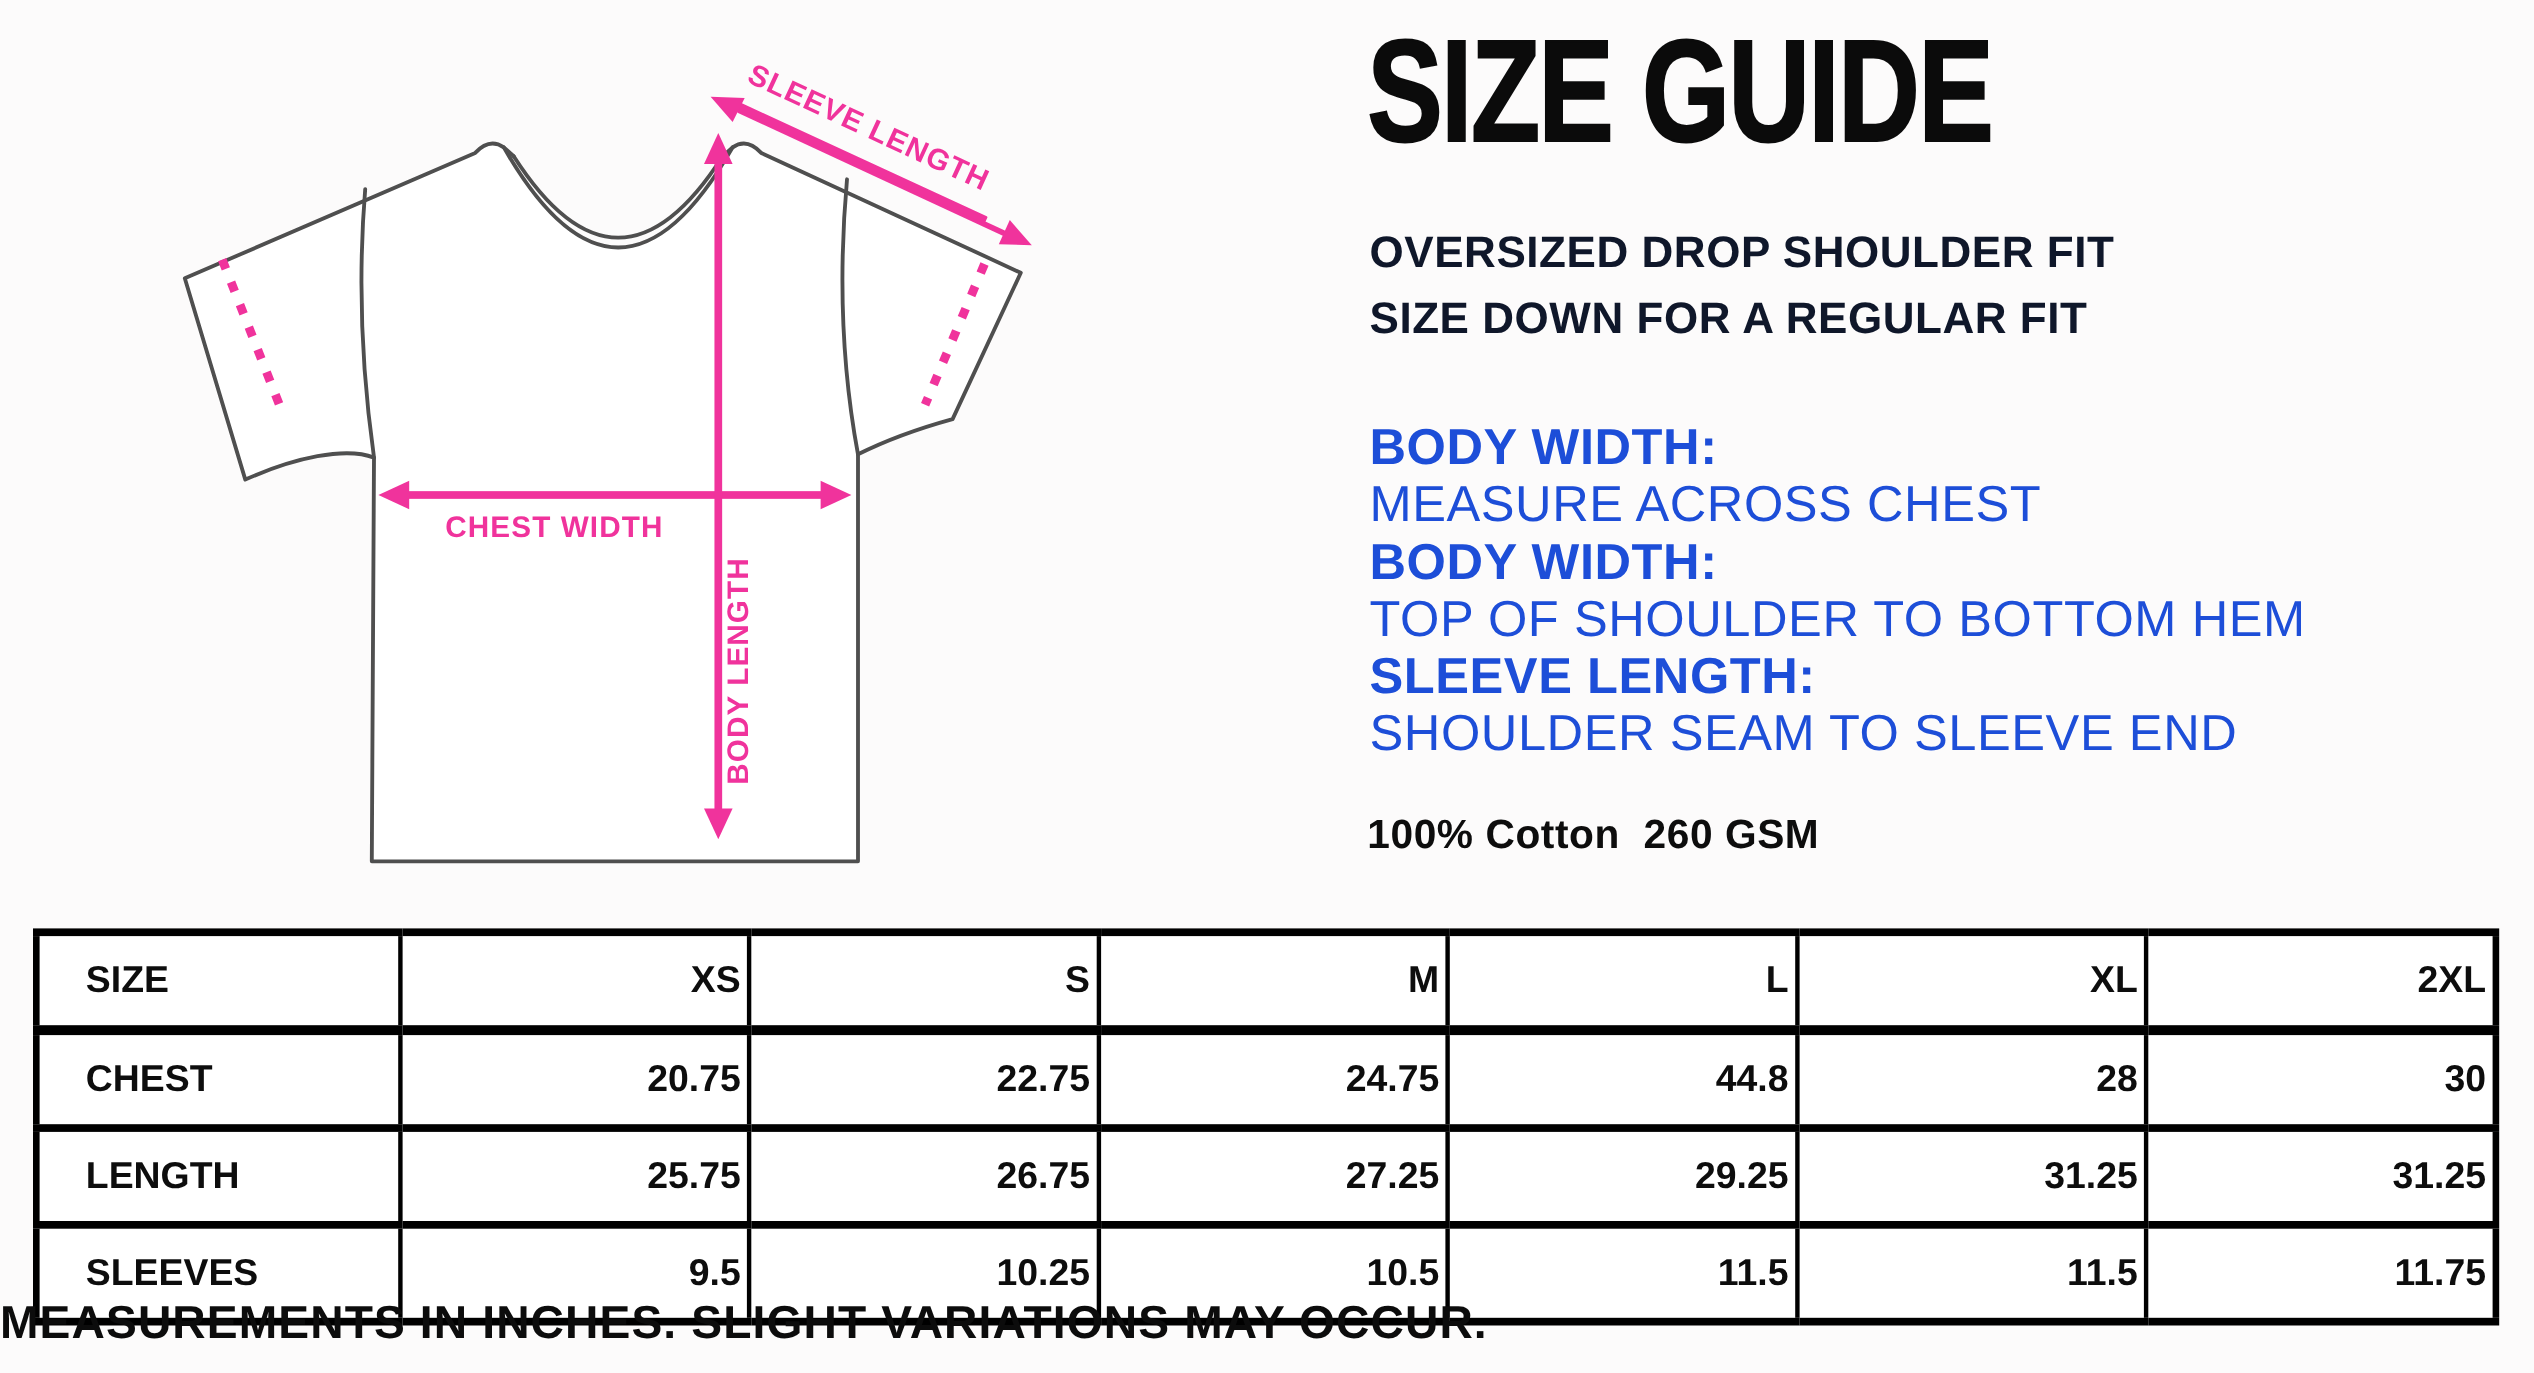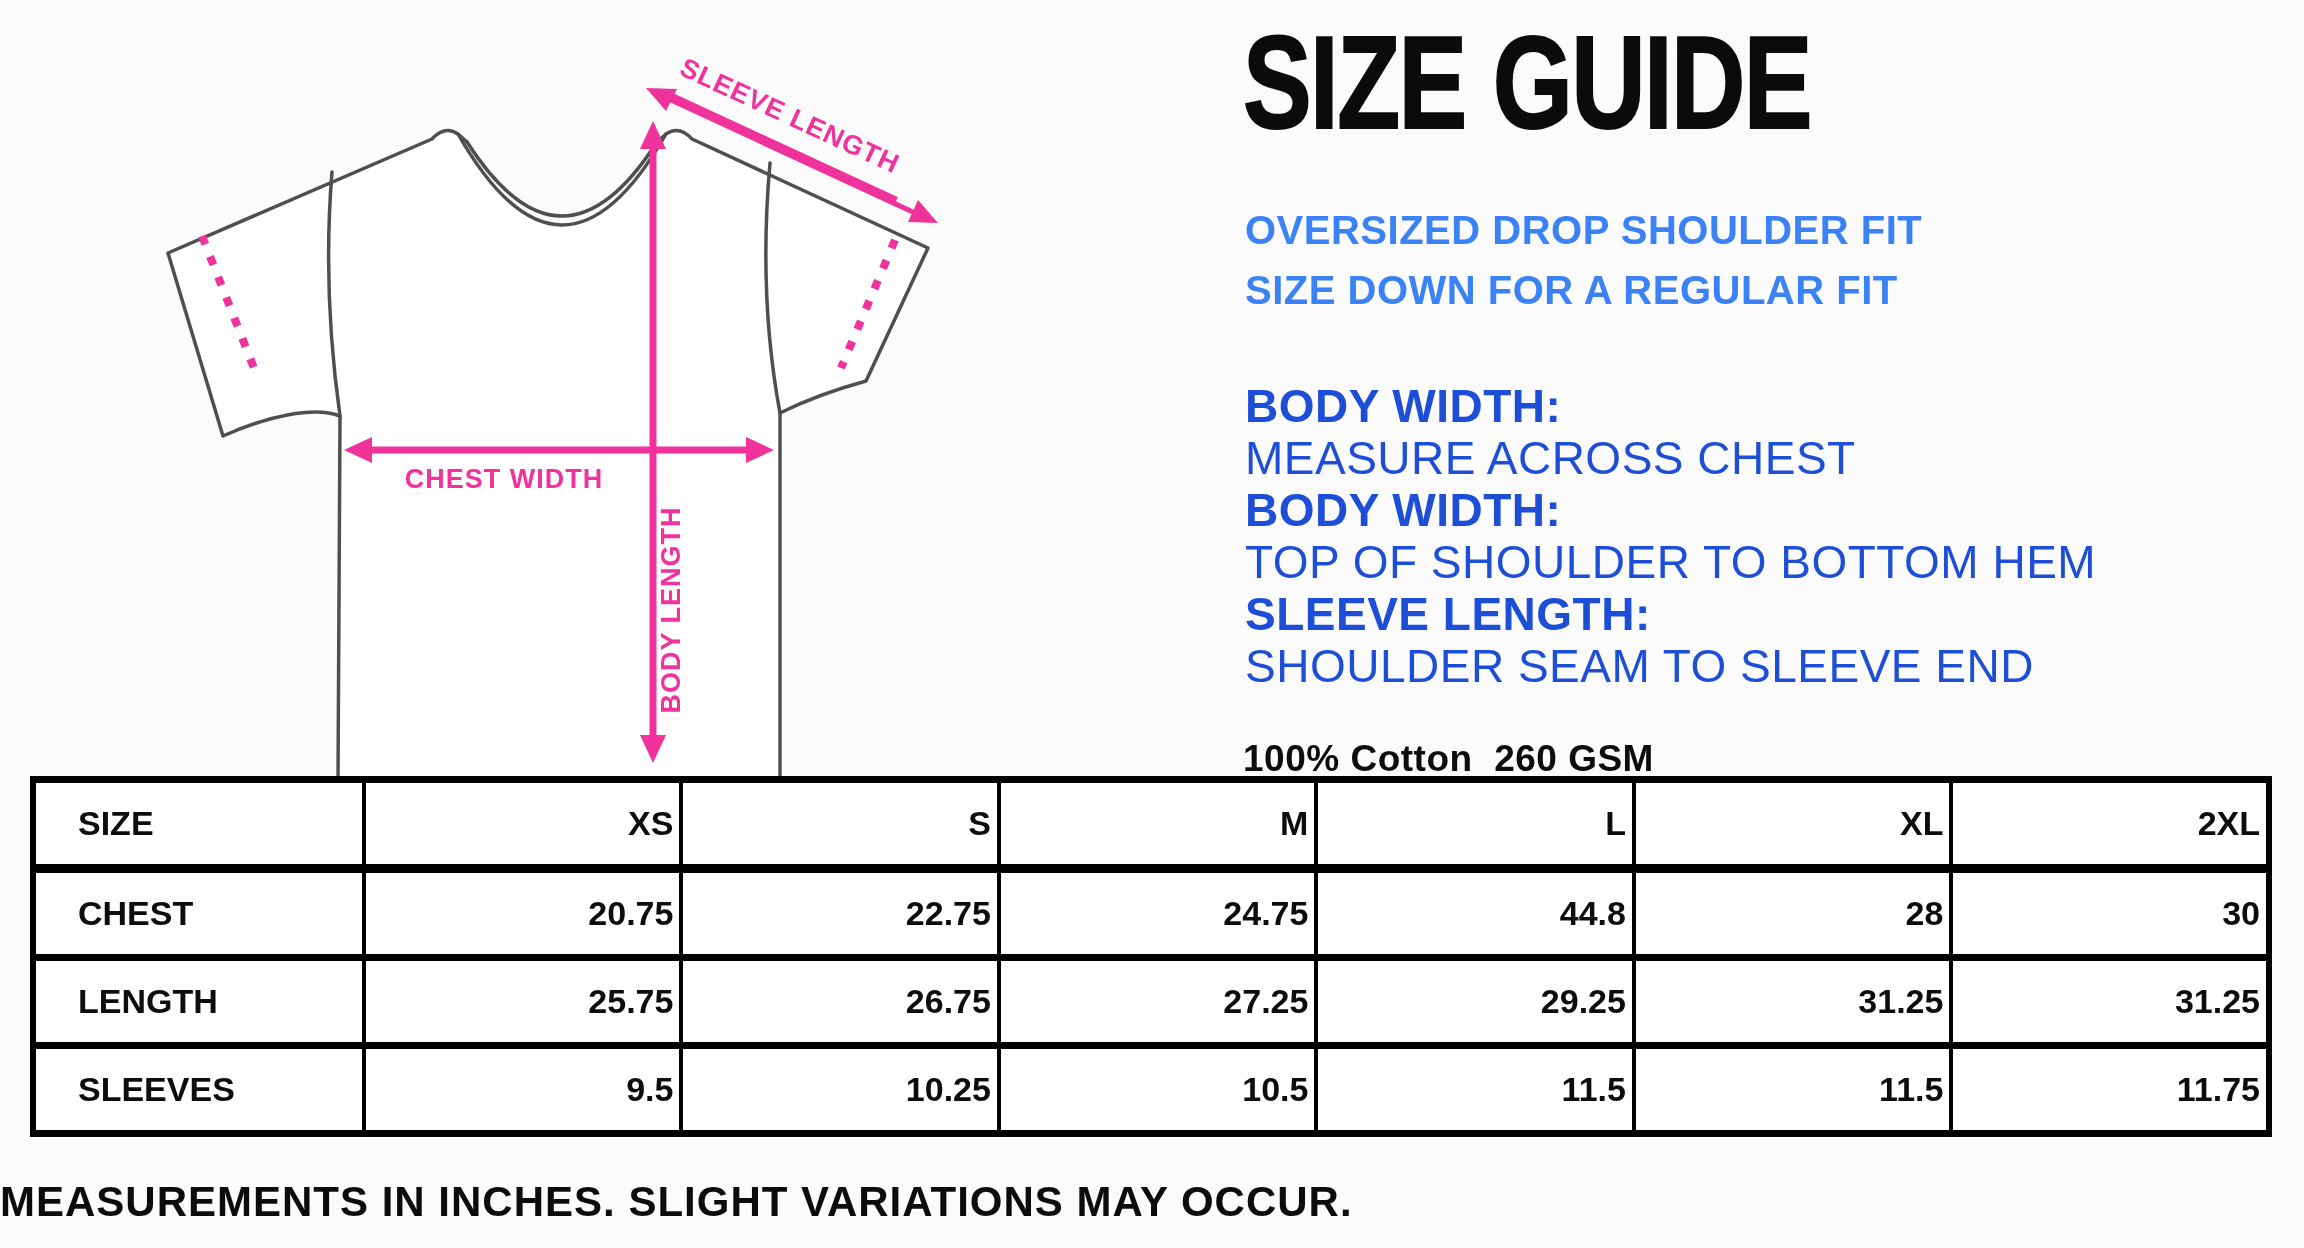--- a/index.html
+++ b/index.html
@@ -43,21 +43,21 @@
   .defs .desc { font-weight:normal; letter-spacing:0.5px; }
   .fabric {
     position:absolute; left:0px; top:738px;
     font-size:37px; font-weight:bold; letter-spacing:0.5px;
     white-space:pre;
     text-align:right;
   }
 
   
   .size-table {
-    position:absolute; left:30px; top:776px; width:2242px;
+    position:absolute; left:30px; top:844px; width:2242px;
     border-collapse:collapse; table-layout:fixed;
     background:#ffffff;
   }
   .size-table th, .size-table td {
     border-left:4px solid #000; border-right:4px solid #000;
     border-top:7px solid #000; border-bottom:7px solid #000;
     font-size:34px; font-weight:bold; color:#0d0d0d;
     text-align:right; padding:21px 6px;
   }
   .size-table { border:6px solid #000; }
@@ -126,21 +126,21 @@
         <polygon points="528,70 548,93 559,71"></polygon>
         <polygon points="820,205 790,204 800,182"></polygon>
       </g>
       <text class="svg-label" x="668" y="106" text-anchor="middle" fill="#F0339C" transform="rotate(24.8 668 106)">SLEEVE LENGTH</text>
     </svg>
   </div>
 
   <div class="info">
     <div class="title">SIZE GUIDE</div>
 
-    <div class="subtitle" style="color:#3b82f6;">
+    <div class="subtitle" style="color:#0f172a;">
       <div>OVERSIZED DROP SHOULDER FIT</div>
       <div>SIZE DOWN FOR A REGULAR FIT</div>
     </div>
 
     <div class="defs">
       <div class="term">BODY WIDTH:</div>
       <div class="desc">MEASURE ACROSS CHEST</div>
       <div class="term">BODY WIDTH:</div>
       <div class="desc">TOP OF SHOULDER TO BOTTOM HEM</div>
       <div class="term">SLEEVE LENGTH:</div>

